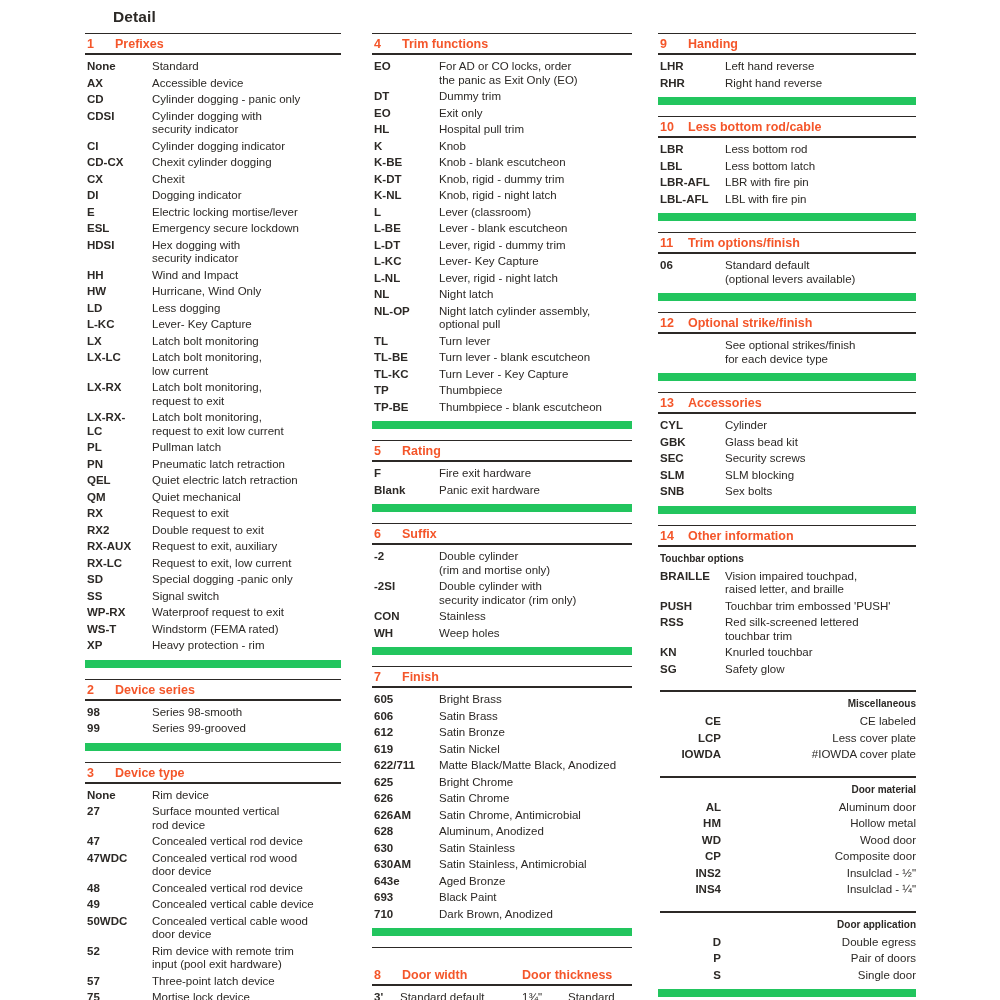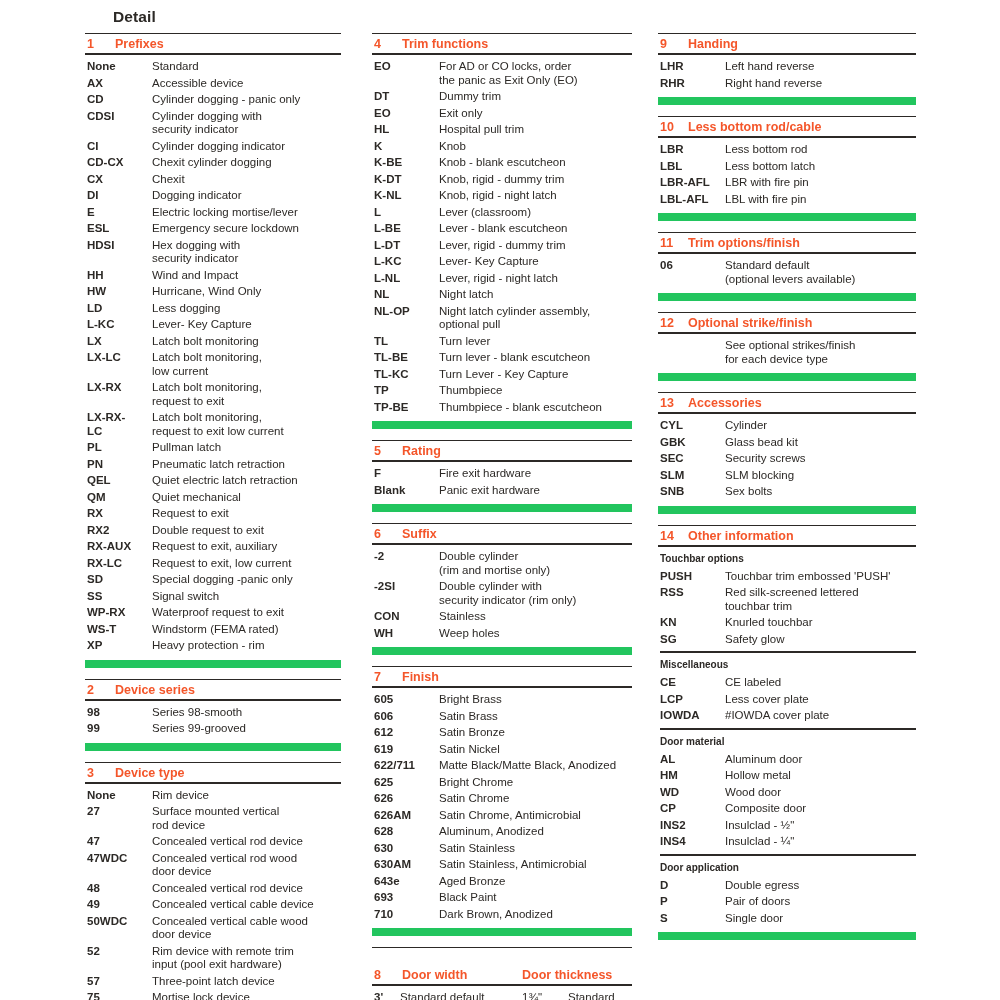--- a/index.html
+++ b/index.html
@@ -29,21 +29,21 @@
   .sec-title{flex:1;}
   .sec-header.split .sec-title{flex:0 0 120px;margin-top:17px;}
   .sec-title2{flex:1;}
 
   .sec-body{padding:5px 0 7px 2px;border-bottom:8px solid #22c55e;}
   .row{display:flex;margin-bottom:3px;font-size:11.5px;line-height:13.5px;}
   .row:last-child{margin-bottom:0;}
   .code{flex:0 0 61px;font-weight:bold;white-space:pre-line;padding-right:4px;}
   .desc{flex:1;white-space:pre-line;}
 
-  .group + .group{border-top:2px solid #2c2926;margin-top:5px;padding-top:5px;}
+  .group + .group{border-top:2px solid #2c2926;margin-top:14px;padding-top:5px;text-align:right;}
   .subhead{font-weight:bold;font-size:10px;line-height:14px;margin:0 0 4px;}
 
   .srow{display:flex;margin-bottom:3px;font-size:11.5px;line-height:13.5px;}
   .scell1{flex:0 0 26px;font-weight:bold;}
   .scell2{flex:0 0 122px;}
   .scell3{flex:0 0 46px;}
   .scell4{flex:1;}
 
   .note{
     position:absolute;right:72px;top:1015px;
@@ -589,20 +589,25 @@
       </div>
       <div class="section">
         <div class="sec-header">
           <span class="sec-num">14</span>
           <span class="sec-title">Other information</span>
         </div>
         <div class="sec-body">
           <div class="group">
             <div class="subhead">Touchbar options</div>
             <div class="row">
+              <span class="code">BRAILLE</span>
+              <span class="desc">Vision impaired touchpad,
+raised letter, and braille</span>
+            </div>
+            <div class="row">
               <span class="code">PUSH</span>
               <span class="desc">Touchbar trim embossed 'PUSH'</span>
             </div>
             <div class="row">
               <span class="code">RSS</span>
               <span class="desc">Red silk-screened lettered
 touchbar trim</span>
             </div>
             <div class="row">
               <span class="code">KN</span>

